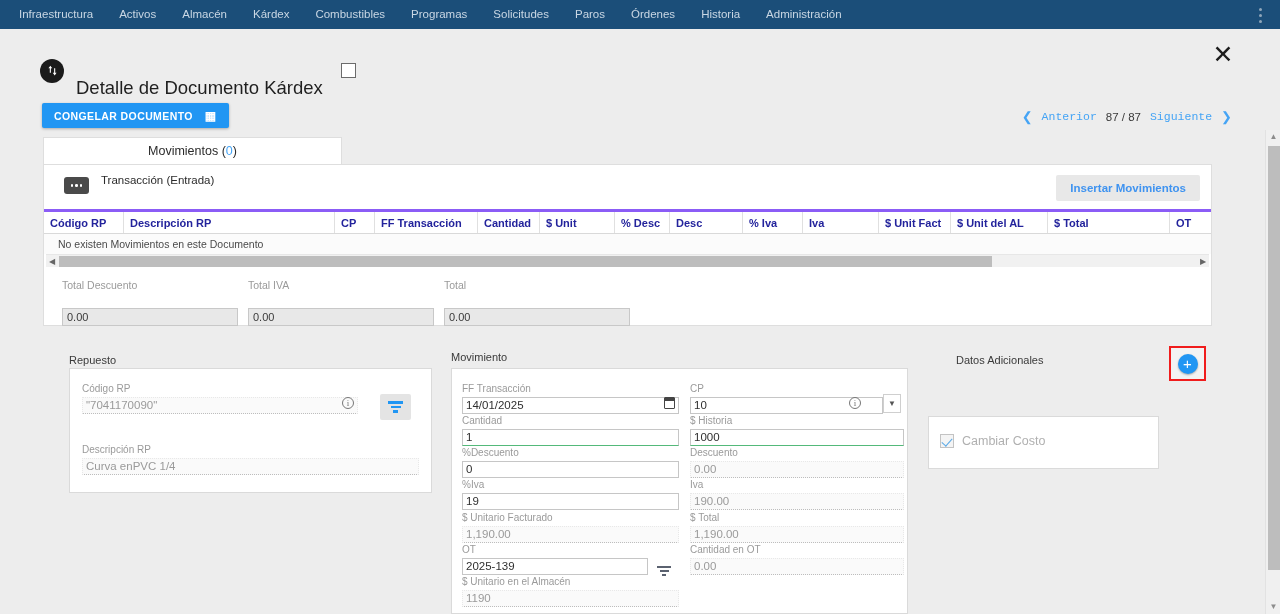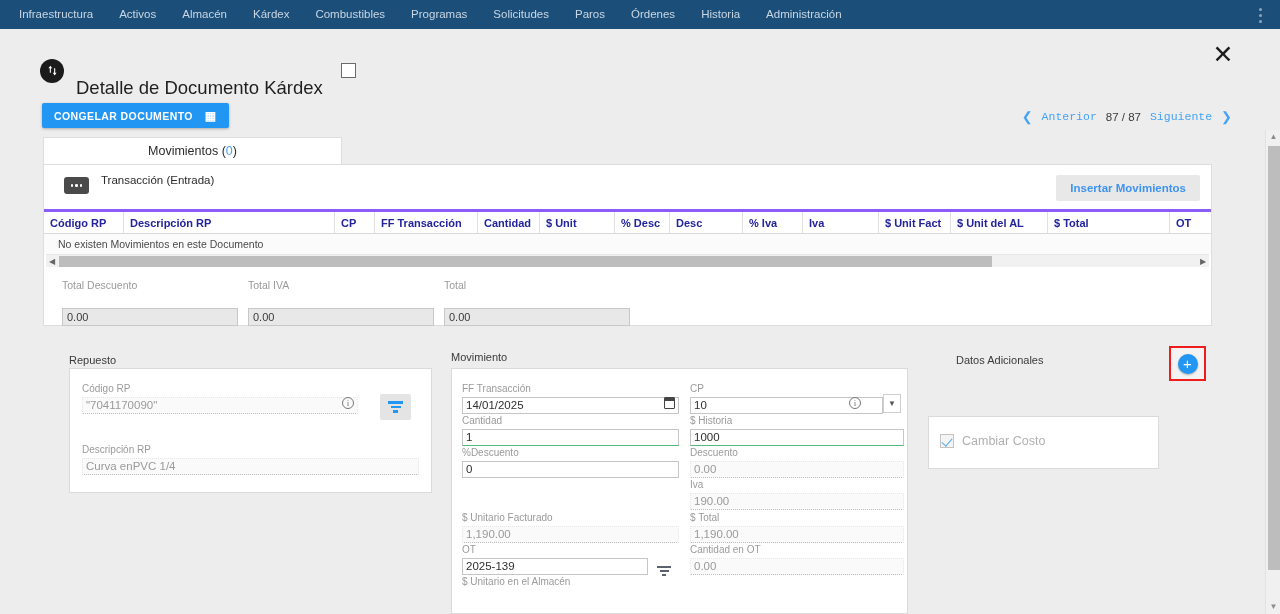--- a/index.html
+++ b/index.html
@@ -493,20 +493,24 @@
 
     <div class="field" style="top:78px; left:10px; width:217px;">
       <div class="flabel">%Descuento</div>
       <input class="finput editable" value="0" style="">
     </div>
     <div class="field" style="top:78px; left:238px; width:214px;">
       <div class="flabel">Descuento</div>
       <input class="finput readonly" readonly="" value="0.00" style="">
     </div>
 
+    <div class="field" style="top:110px; left:10px; width:217px;">
+      <div class="flabel">%Iva</div>
+      <input class="finput editable" value="19" style="">
+    </div>
     <div class="field" style="top:110px; left:238px; width:214px;">
       <div class="flabel">Iva</div>
       <input class="finput readonly" readonly="" value="190.00" style="">
     </div>
 
     <div class="field" style="top:143px; left:10px; width:217px;">
       <div class="flabel">$ Unitario Facturado</div>
       <input class="finput readonly" readonly="" value="1,190.00" style="">
     </div>
     <div class="field" style="top:143px; left:238px; width:214px;">
@@ -523,20 +527,21 @@
         <b></b>
         <b></b>
     </div>
     <div class="field" style="top:175px; left:238px; width:214px;">
       <div class="flabel">Cantidad en OT</div>
       <input class="finput readonly" readonly="" value="0.00" style="">
     </div>
 
     <div class="field" style="top:207px; left:10px; width:217px;">
       <div class="flabel">$ Unitario en el Almacén</div>
+      <input class="finput readonly" readonly="" value="1190" style="">
     </div>
   </div>
 
   <div class="panel-label" style="top:325px; left:928px;padding-left:28px;">Datos Adicionales</div>
   <div class="panel" style="top:339px; left:928px; width:231px; height:53px;margin-top:48px;">
     <div class="chk-row" style="top:17px; left:11px;">
       <span class="chk"></span>
       <span class="chk-label">Cambiar Costo</span>
     </div>
   </div>

